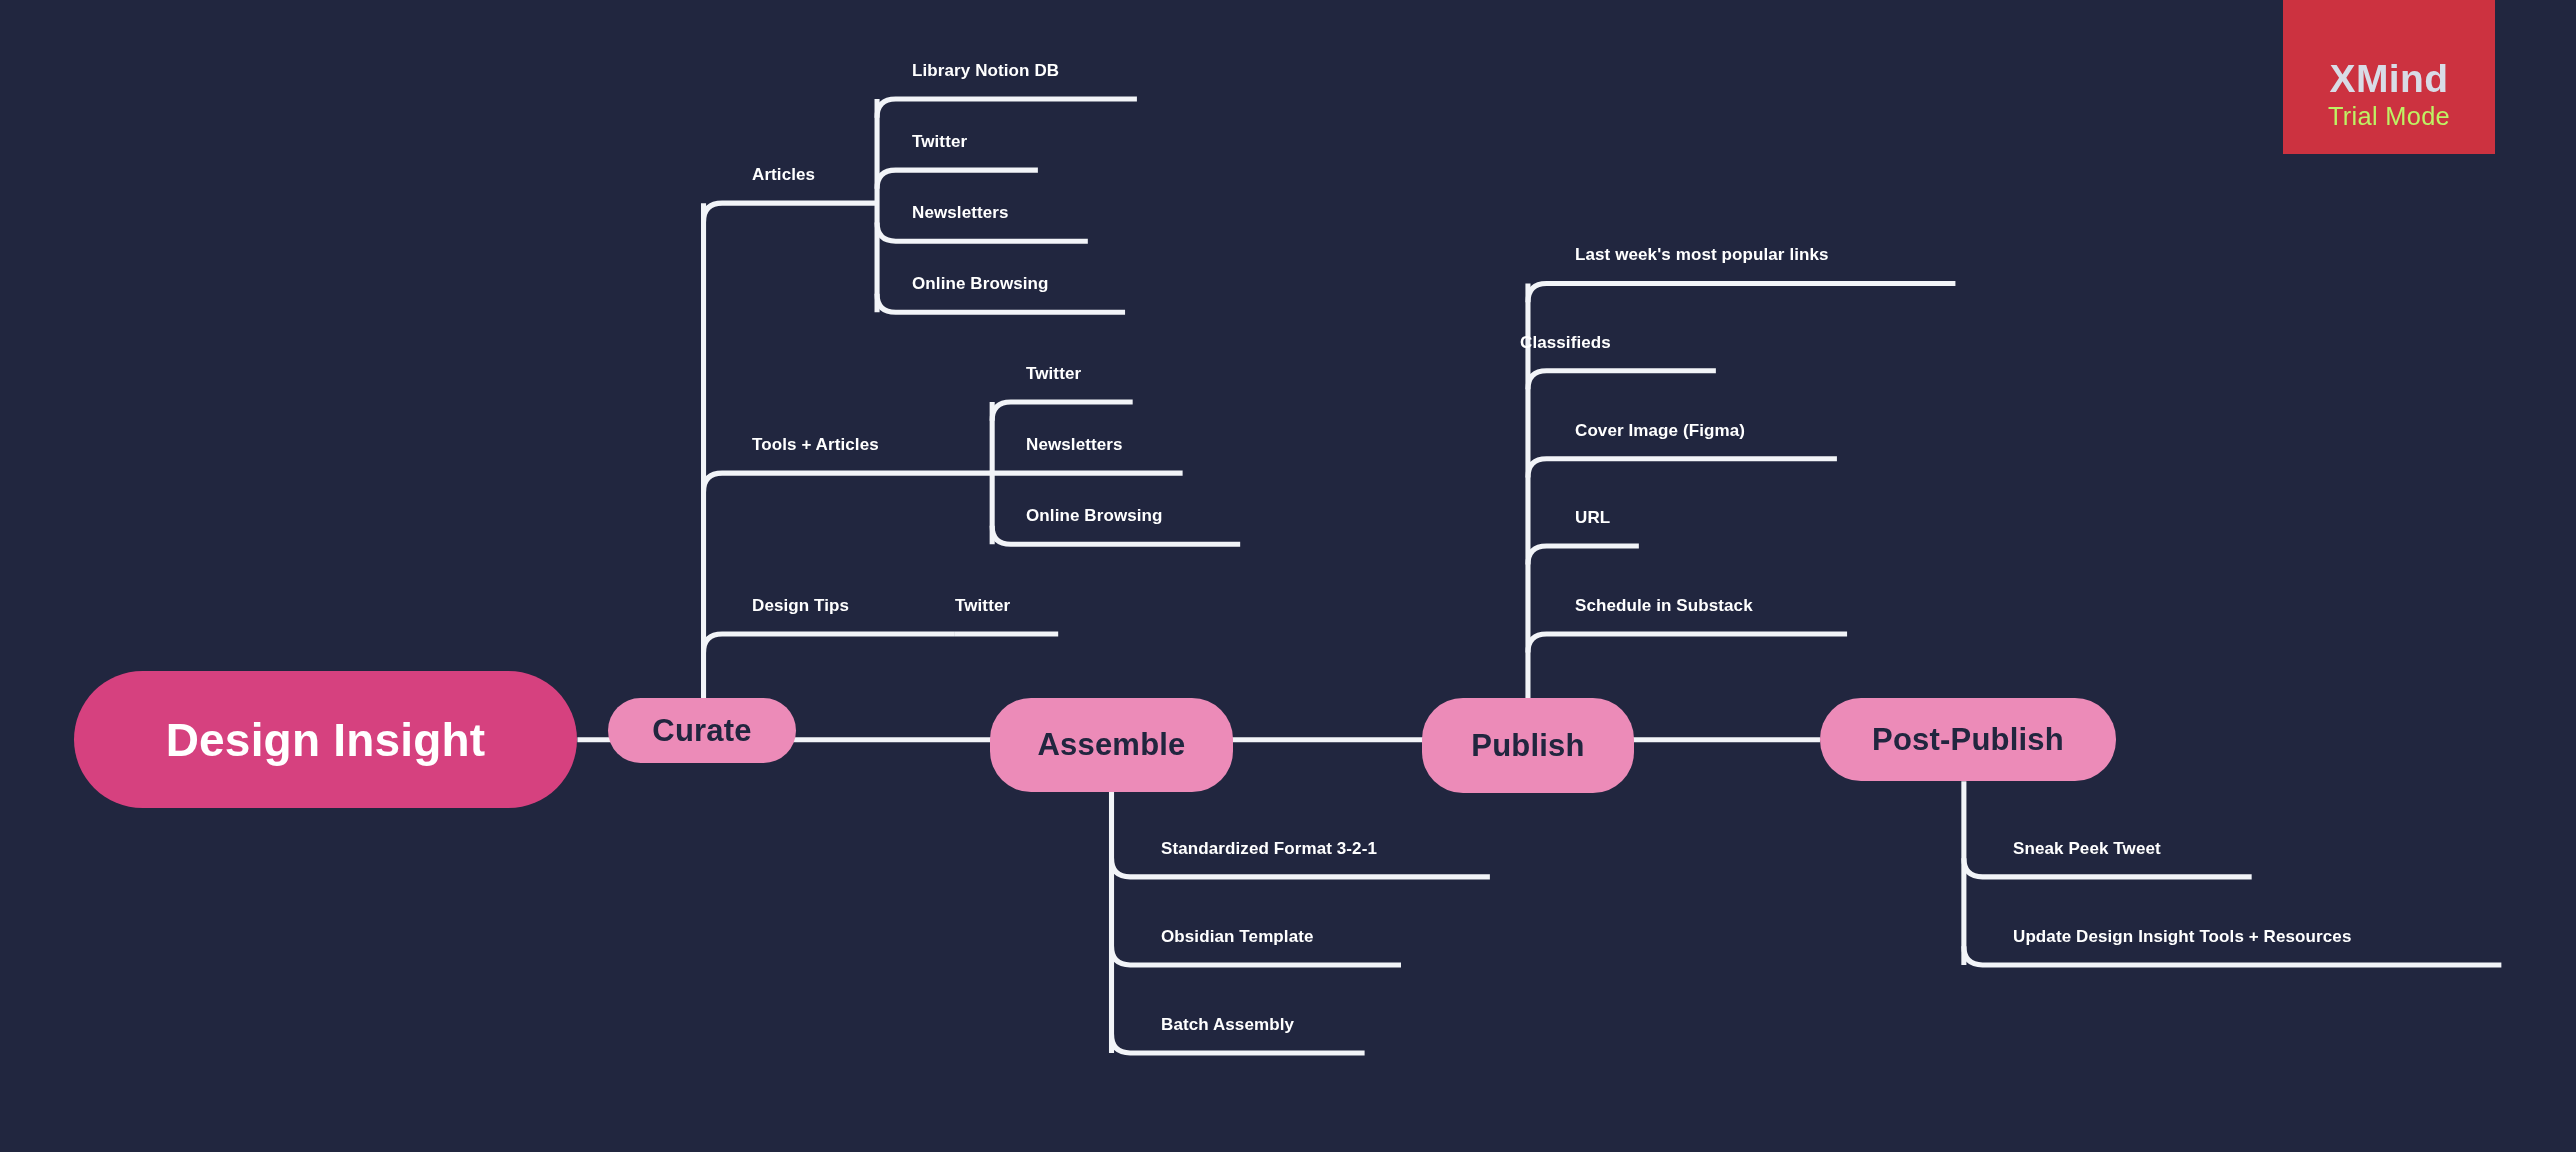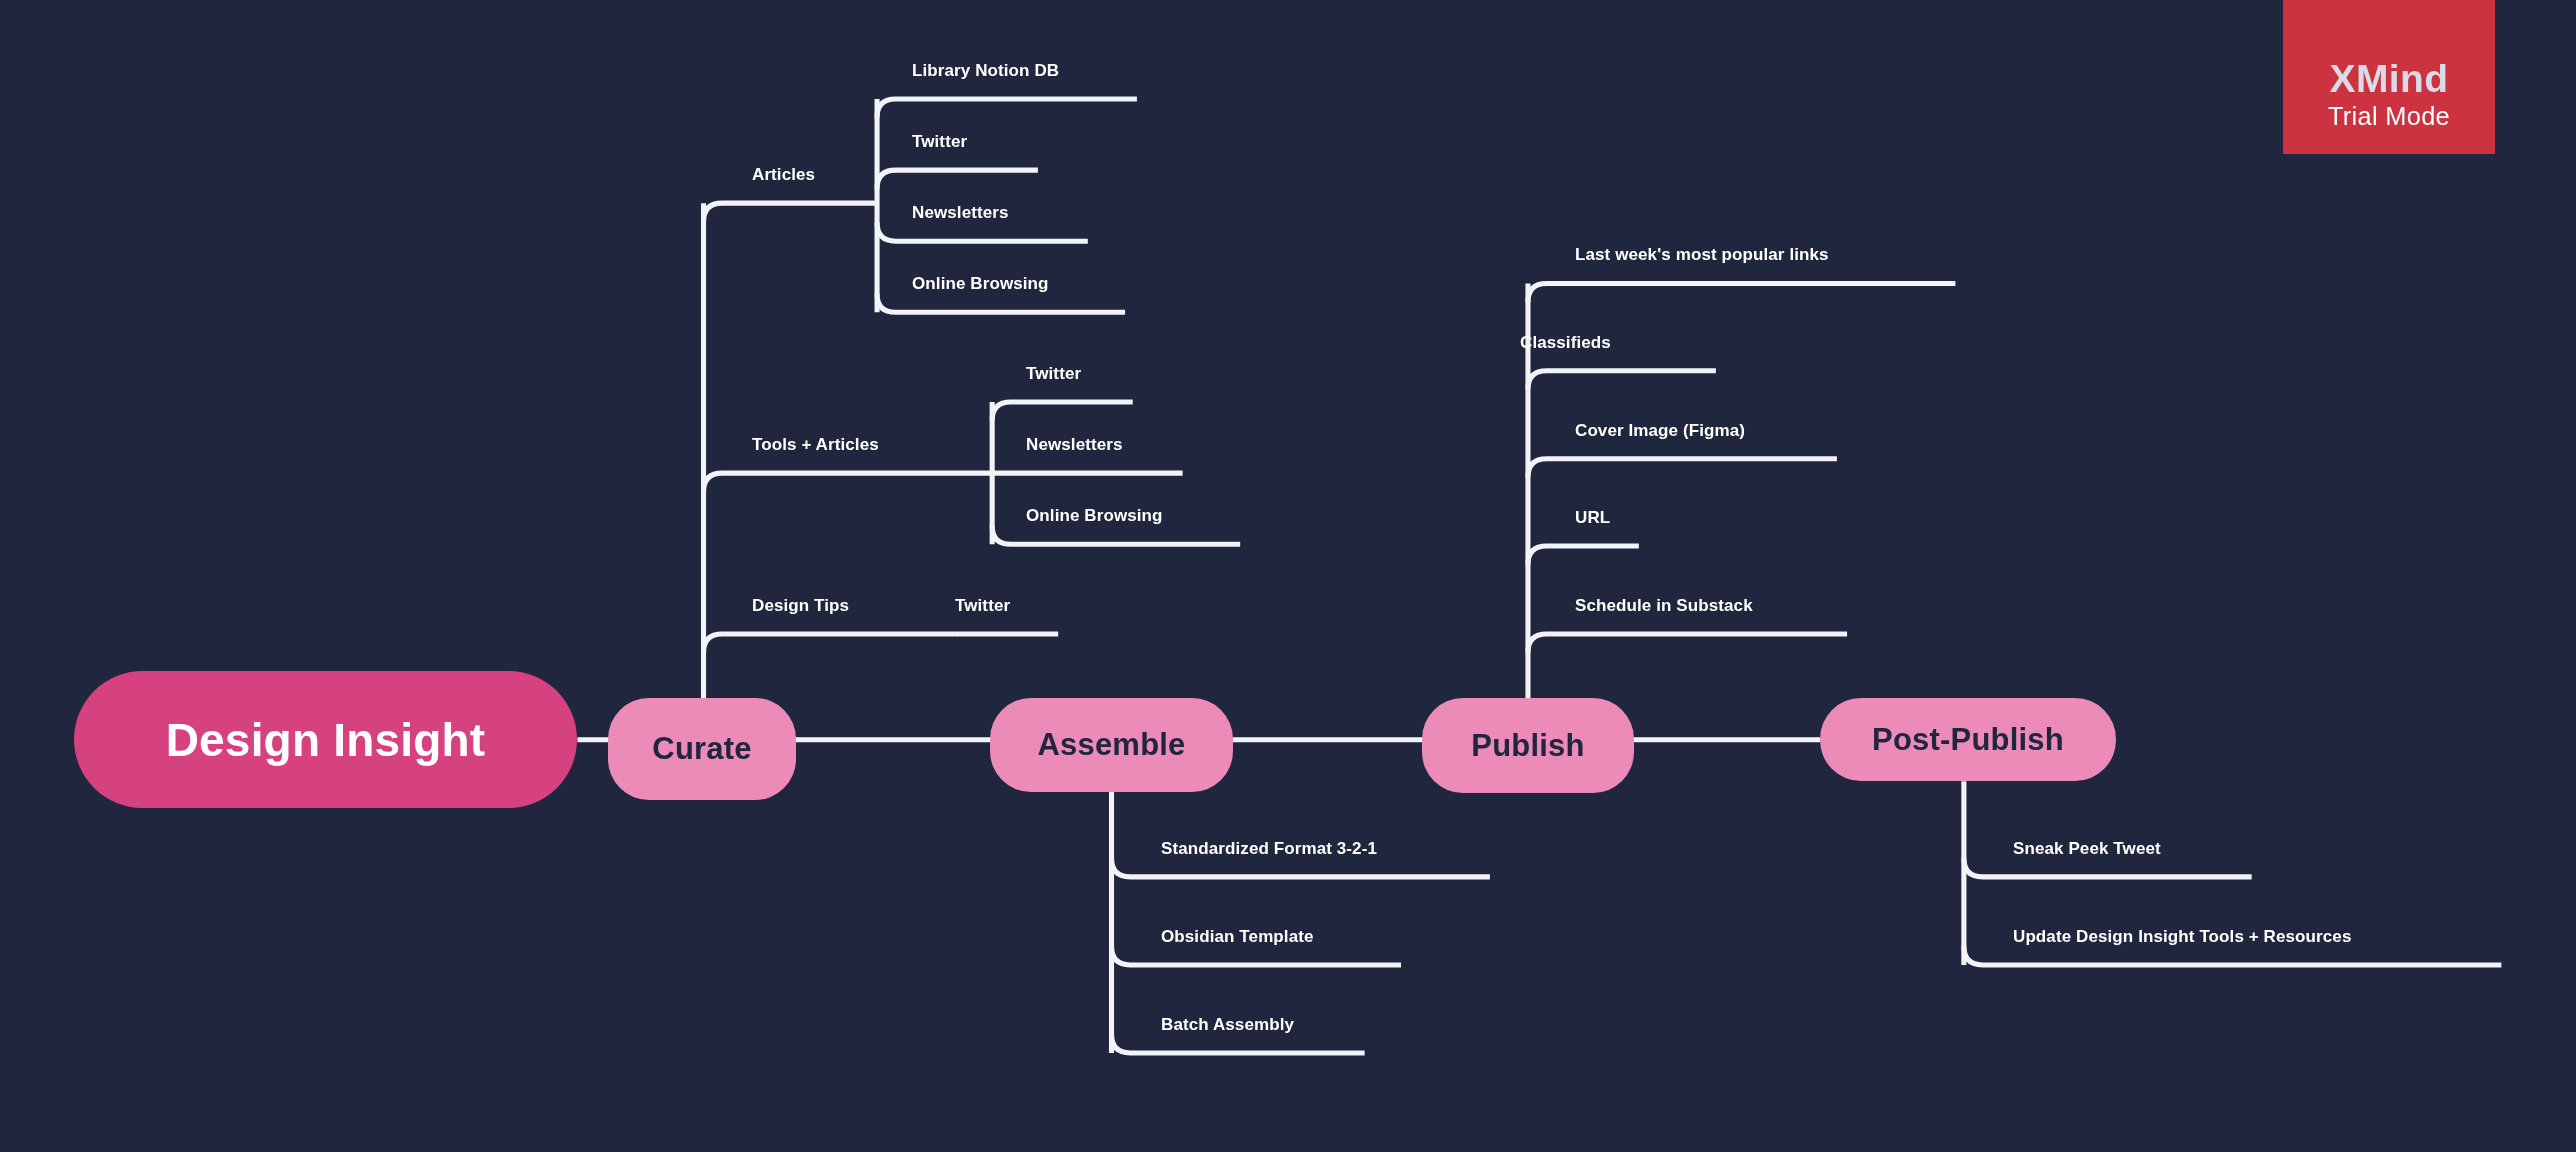--- a/index.html
+++ b/index.html
@@ -64,21 +64,21 @@
   }
   #trial-badge .brand {
     color: #d8dce6;
     font-size: 39px;
     font-weight: bold;
     line-height: 1.05;
     letter-spacing: 0.4px;
     margin-top: 38px;
   }
   #trial-badge .mode {
-    color: #ffffff;
+    color: #bef264;
     font-size: 25.4px;
     font-weight: normal;
     line-height: 1.3;
     letter-spacing: 0.3px;
   }
 </style>
 </head>
 <body>
 
 <div id="canvas">
@@ -112,21 +112,21 @@
       <path d="M 2320 923 V 1140" fill="none" stroke="#f2f4f8" stroke-width="6" stroke-linecap="butt" stroke-linejoin="round"></path>
       <path d="M 2320 1014 Q 2320 1036 2342 1036 H 2660" fill="none" stroke="#f2f4f8" stroke-width="6" stroke-linecap="butt" stroke-linejoin="round"></path>
       <path d="M 2320 1118 Q 2320 1140 2342 1140 H 2955" fill="none" stroke="#f2f4f8" stroke-width="6" stroke-linecap="butt" stroke-linejoin="round"></path>
     </svg>
 
   <div class="node node-root" id="root-node" style="left: 74px; top: 671px; width: 503px; height: 137px; background: rgb(214, 65, 127); color: rgb(255, 255, 255); border-radius: 69px;">
     <span>Design Insight</span>
   </div>
 
   <div id="nodes-layer">
-      <div class="node node-l1" style="left: 608px; top: 698px; width: 188px; height: 102px; background: rgb(236, 139, 184); color: rgb(33, 38, 63); border-radius: 41px;">
+      <div class="node node-l1" style="left: 608px; top: 698px; width: 188px; height: 65px; background: rgb(236, 139, 184); color: rgb(33, 38, 63); border-radius: 41px;">
         <span>Curate</span>
       </div>
       <div class="node-leaf" style="left: 752px; top: 166px;">Articles</div>
       <div class="node-leaf" style="left: 912px; top: 62px;">Library Notion DB</div>
       <div class="node-leaf" style="left: 912px; top: 133px;">Twitter</div>
       <div class="node-leaf" style="left: 912px; top: 204px;">Newsletters</div>
       <div class="node-leaf" style="left: 912px; top: 275px;">Online Browsing</div>
       <div class="node-leaf" style="left: 752px; top: 436px;">Tools + Articles</div>
       <div class="node-leaf" style="left: 1026px; top: 365px;">Twitter</div>
       <div class="node-leaf" style="left: 1026px; top: 436px;">Newsletters</div>

